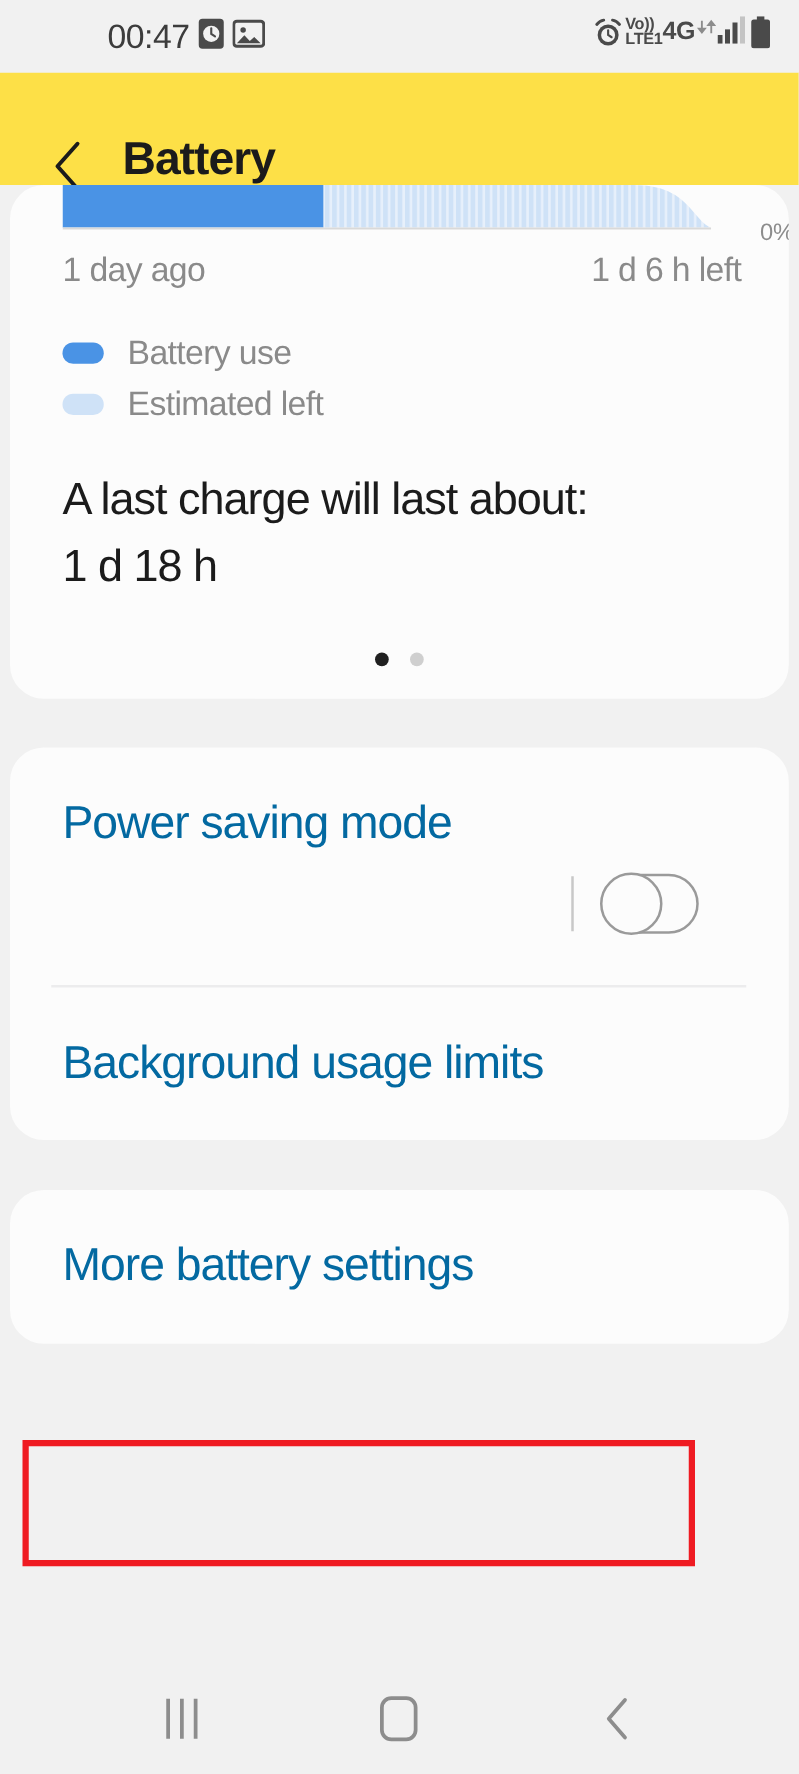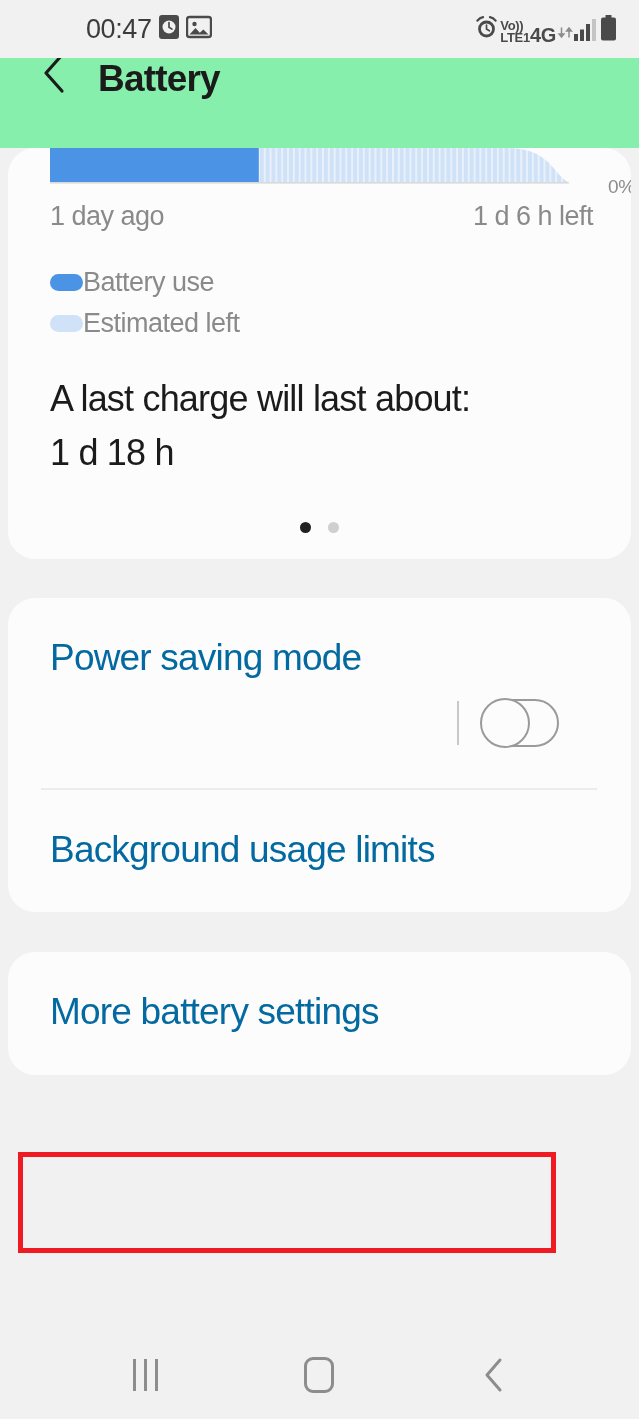--- a/index.html
+++ b/index.html
@@ -33,21 +33,21 @@
     margin-left: 86px;
   }
   .status-time {
     font-size: 27px;
     color: #3c3c3c;
     letter-spacing: -0.4px;
     font-weight: 400;
   }
   .status-right {
     display: flex;
-    align-items: flex-end;
+    align-items: flex-start;
     gap: 0;
     margin-left: auto;
   }
   .ic { display: block; }
 
   .volte-stack {
     display: flex;
     flex-direction: column;
     line-height: 0.96;
     color: #4a4a4a;
@@ -65,22 +65,22 @@
     font-size: 20px;
     font-weight: 700;
     line-height: 1;
     letter-spacing: -0.3px;
   }
 
   
   .app-header {
     height: 90px;
     display: flex;
-    align-items: flex-start;
-    background: #86efac;
+    align-items: flex-end;
+    background: #fde047;
     padding-left: 40px;
     gap: 28px;
   }
   .back-chev {
     width: 30px; height: 30px;
     display: flex; align-items: center; justify-content: center;
     cursor: pointer;
   }
   .page-title {
     font-size: 37px;
@@ -131,20 +131,21 @@
     color: #8a8a8a;
     letter-spacing: -0.5px;
   }
 
   .legend {
     margin: 30px 0 0 42px;
   }
   .legend-row {
     display: flex;
     align-items: center;
+    gap: 19px;
     height: 41px;
   }
   .legend-pill {
     width: 33px;
     height: 17px;
     border-radius: 9px;
     flex: none;
   }
   .legend-pill.use { background: #4a93e5; }
   .legend-pill.est { background: #cfe2f7; }

